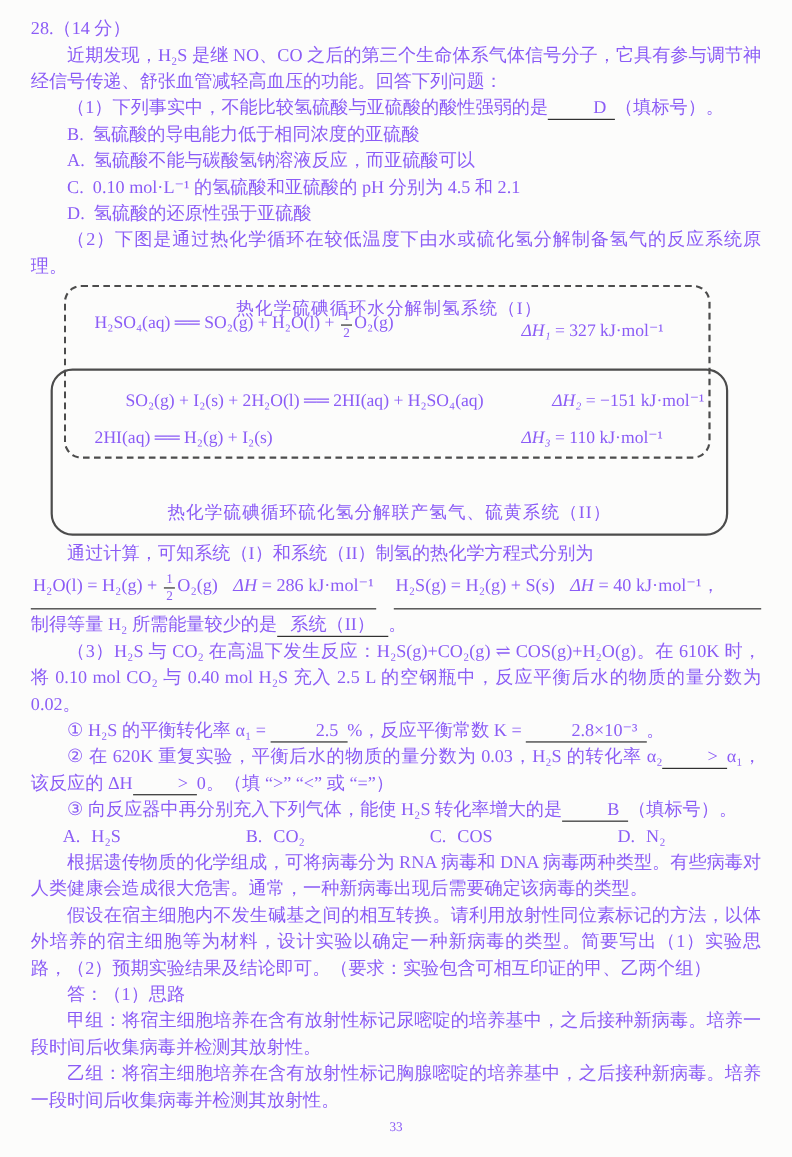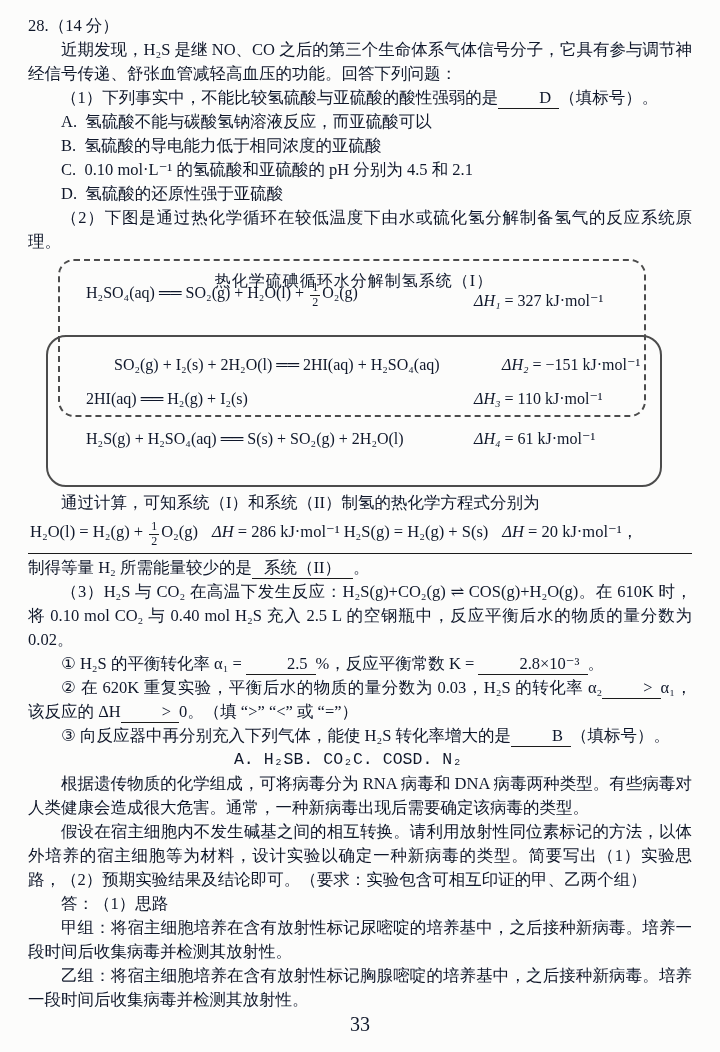--- a/index.html
+++ b/index.html
@@ -1,17 +1,17 @@
 <!DOCTYPE html>
 <html><head>
 <meta charset="utf-8">
 <style>
   html,body { margin:0; padding:0; background:#e9e9e9; }
   .page {
-    width:720px; height:1052px; background:#fcfcfb; color:#0f172a;
+    width:720px; height:1052px; background:#fcfcfb; color:#8b5cf6;
     font-family:"Liberation Serif","DejaVu Serif","DejaVu Sans",serif;
     font-size:16.5px; line-height:24px;
     box-sizing:border-box; padding:14px 28px 0 28px; position:relative;
     overflow:hidden;
   }
   p { margin:0; text-align:justify; }
   .ind { text-indent:2em; }
   .blank {
     display:inline-block; border-bottom:1.4px solid #1b1b1b;
     min-width:34px; text-align:center; padding:0 8px; line-height:20px;
@@ -30,41 +30,41 @@
   .box-solid  { position:absolute; left:0px; top:78px; width:612px; height:148px;
                 border:2px solid #4c4c4c; border-radius:20px; }
   .drow { position:absolute; left:40px; right:24px; }
   .drow .dh { position:absolute; left:388px; top:0; white-space:nowrap; }
   .dtitle { position:absolute; left:0; width:100%; text-align:center; letter-spacing:1px; }
   .t1 { top:12px; } .t2 { top:198px; }
   .e1 { top:24px; } .e2 { top:96px;margin-left:28px; } .e3 { top:130px; } .e4 { top:170px; }
   .e1 .dh { top:8px; }
 
   
-  .ansrow { display:flex; margin:3px 0 2px 0; }
+  .ansrow { display:flex; gap:16px; margin:3px 0 2px 0; }
   .ablank { border-bottom:1.4px solid #1b1b1b; padding:2px 2px 4px 2px; white-space:nowrap; }
   .ablank .dh { margin-left:14px; }
   .a1 { flex:0 0 46%; } .a2 { flex:1; }
 
-  .optrow { display:flex; width:548px; margin-left:46px; justify-content:center;font-family:Liberation Mono, monospace; }
+  .optrow { display:flex; width:548px; margin-left:29px; justify-content:space-between; }
   .opt .lab { margin-right:10px; }
-  .pagenum { position:absolute; top:1012px; left:0; right:0; text-align:center; font-size:20px; }
+  .pagenum { position:absolute; top:1012px; left:0; right:0; text-align:center; font-size:12px; }
 </style>
 </head>
 <body>
 
 <div class="page">
 
   <p>28.（14 分）</p>
   <p class="ind">近期发现，H₂S 是继 NO、CO 之后的第三个生命体系气体信号分子，它具有参与调节神经信号传递、舒张血管减轻高血压的功能。回答下列问题：</p>
 
   <p class="ind"><span>（1）下列事实中，不能比较氢硫酸与亚硫酸的酸性强弱的是</span><span class="blank">D</span><span>（填标号）。</span></p>
 
+  <p class="ind"><span>B.</span>&nbsp;&nbsp;<span>氢硫酸的导电能力低于相同浓度的亚硫酸</span></p>
   <p class="ind"><span class="opt-lab">A.</span>&nbsp;&nbsp;<span>氢硫酸不能与碳酸氢钠溶液反应，而亚硫酸可以</span></p>
-  <p class="ind"><span>B.</span>&nbsp;&nbsp;<span>氢硫酸的导电能力低于相同浓度的亚硫酸</span></p>
   <p class="ind"><span>C.</span>&nbsp;&nbsp;<span>0.10 mol·L⁻¹ 的氢硫酸和亚硫酸的 pH 分别为 4.5 和 2.1</span></p>
   <p class="ind"><span>D.</span>&nbsp;&nbsp;<span>氢硫酸的还原性强于亚硫酸</span></p>
 
   <p class="ind">（2）下图是通过热化学循环在较低温度下由水或硫化氢分解制备氢气的反应系统原理。</p>
 
   <div class="diagram">
     <div class="box-dashed"></div>
     <div class="box-solid"></div>
 
     <div class="dtitle t1">热化学硫碘循环水分解制氢系统（I）</div>
@@ -77,32 +77,29 @@
     <div class="drow e2">
       <span>SO₂(g) + I₂(s) + 2H₂O(l) ══ 2HI(aq) + H₂SO₄(aq)</span>
       <span class="dh"><span class="it">ΔH₂</span><span> = −151 kJ·mol⁻¹</span></span>
     </div>
 
     <div class="drow e3">
       <span>2HI(aq) ══ H₂(g) + I₂(s)</span>
       <span class="dh"><span class="it">ΔH₃</span><span> = 110 kJ·mol⁻¹</span></span>
     </div>
 
-    <div class="drow e4">
-      <span>H₂S(g) + H₂SO₄(aq) ══ S(s) + SO₂(g) + 2H₂O(l)</span>
-      <span class="dh"><span class="it">ΔH₄</span><span> = 61 kJ·mol⁻¹</span></span>
-    </div>
 
+    <div class="dtitle t2">热化学硫碘循环硫化氢分解联产氢气、硫黄系统（II）</div>
   </div>
 
   <p class="ind">通过计算，可知系统（I）和系统（II）制氢的热化学方程式分别为</p>
 
   <div class="ansrow">
     <span class="ablank a1"><span>H₂O(l) = H₂(g) + </span><span class="frac"><span class="num">1</span><span class="den">2</span></span><span>O₂(g)</span><span class="dh"><span class="it">ΔH</span><span> = 286 kJ·mol⁻¹</span></span></span>
-    <span class="ablank a2"><span>H₂S(g) = H₂(g) + S(s)</span><span class="dh"><span class="it">ΔH</span><span> = 20 kJ·mol⁻¹，</span></span></span>
+    <span class="ablank a2"><span>H₂S(g) = H₂(g) + S(s)</span><span class="dh"><span class="it">ΔH</span><span> = 40 kJ·mol⁻¹，</span></span></span>
   </div>
 
   <p><span>制得等量 H₂ 所需能量较少的是</span><span class="blank wide">系统（II）</span><span>。</span></p>
 
   <p class="ind">（3）H₂S 与 CO₂ 在高温下发生反应：H₂S(g)+CO₂(g) ⇌ COS(g)+H₂O(g)。在 610K 时，将 0.10 mol CO₂ 与 0.40 mol H₂S 充入 2.5 L 的空钢瓶中，反应平衡后水的物质的量分数为 0.02。</p>
 
   <p class="ind"><span>① H₂S 的平衡转化率 α₁ = </span><span class="blank">2.5</span><span>%，反应平衡常数 K = </span><span class="blank">2.8×10⁻³</span><span>。</span></p>
 
   <p class="ind"><span>② 在 620K 重复实验，平衡后水的物质的量分数为 0.03，H₂S 的转化率 α₂</span><span class="blank">&gt;</span><span>α₁，该反应的 ΔH</span><span class="blank">&gt;</span><span>0。（填 “&gt;” “&lt;” 或 “=”）</span></p>
 

